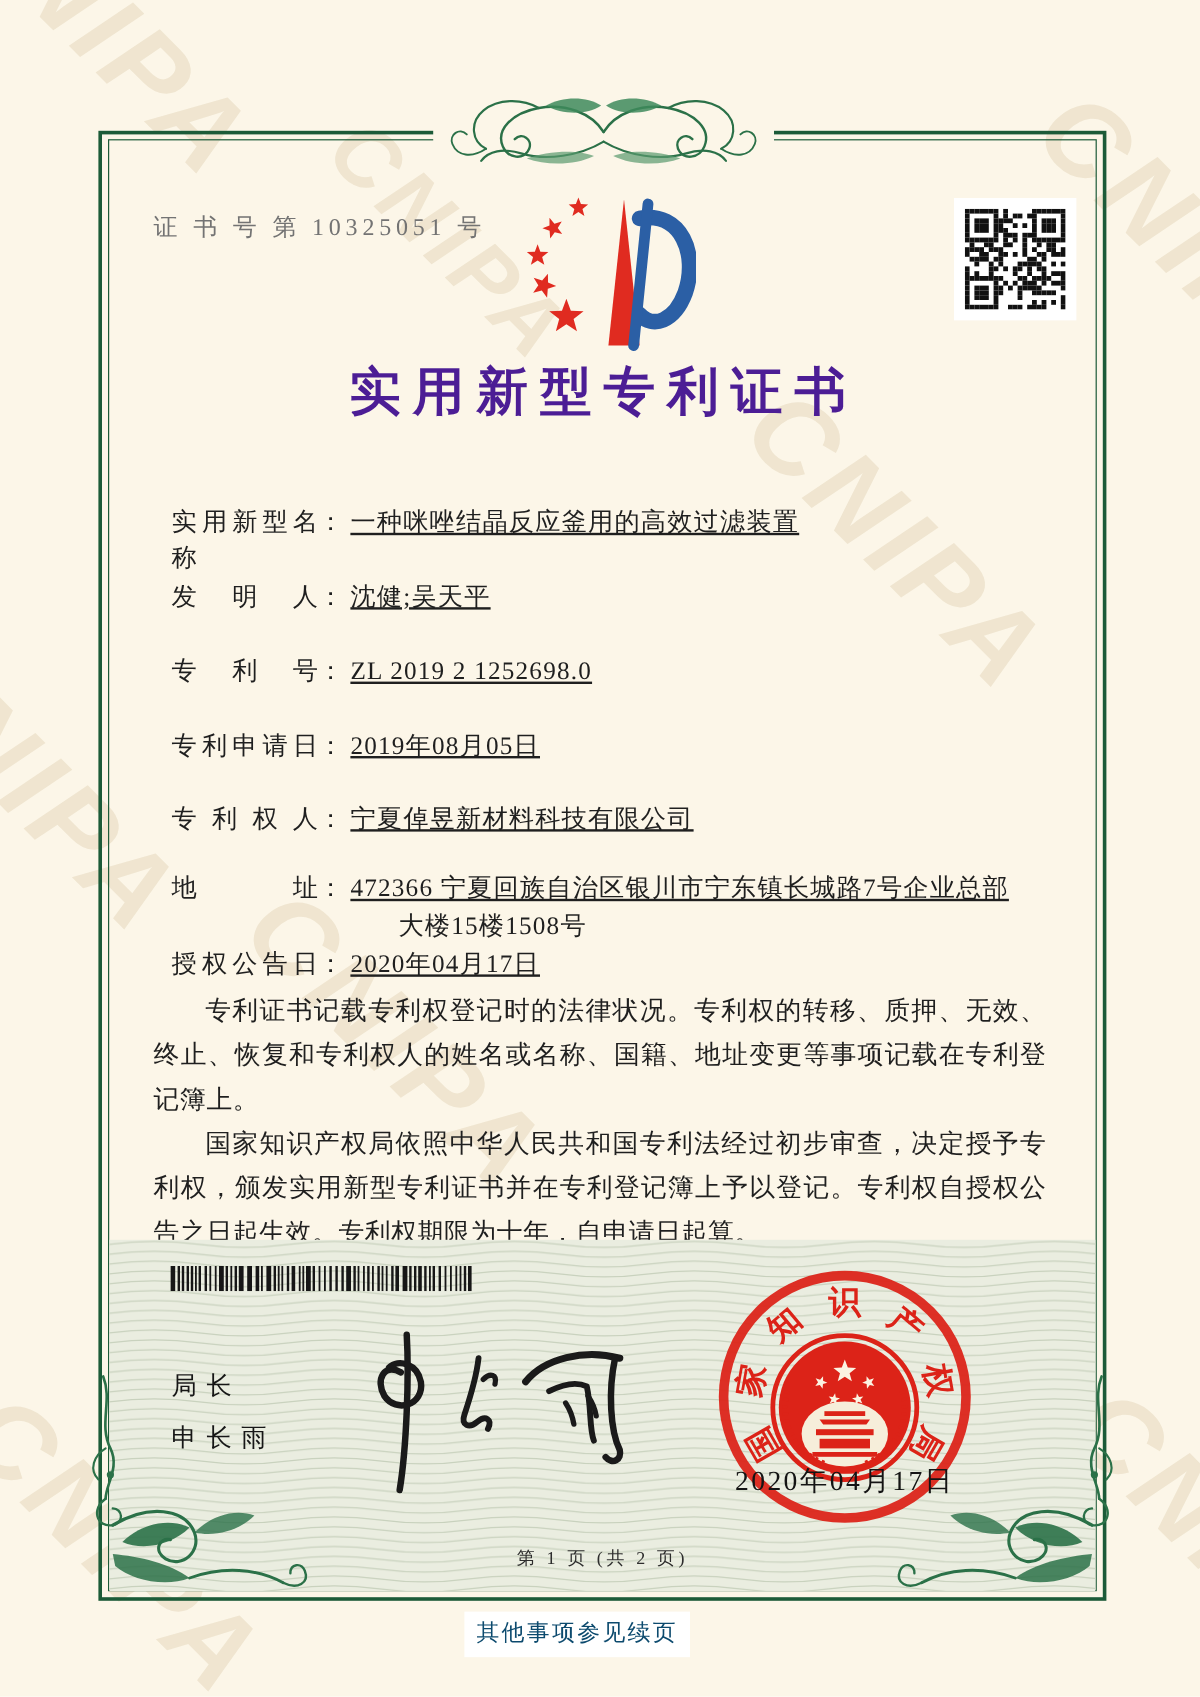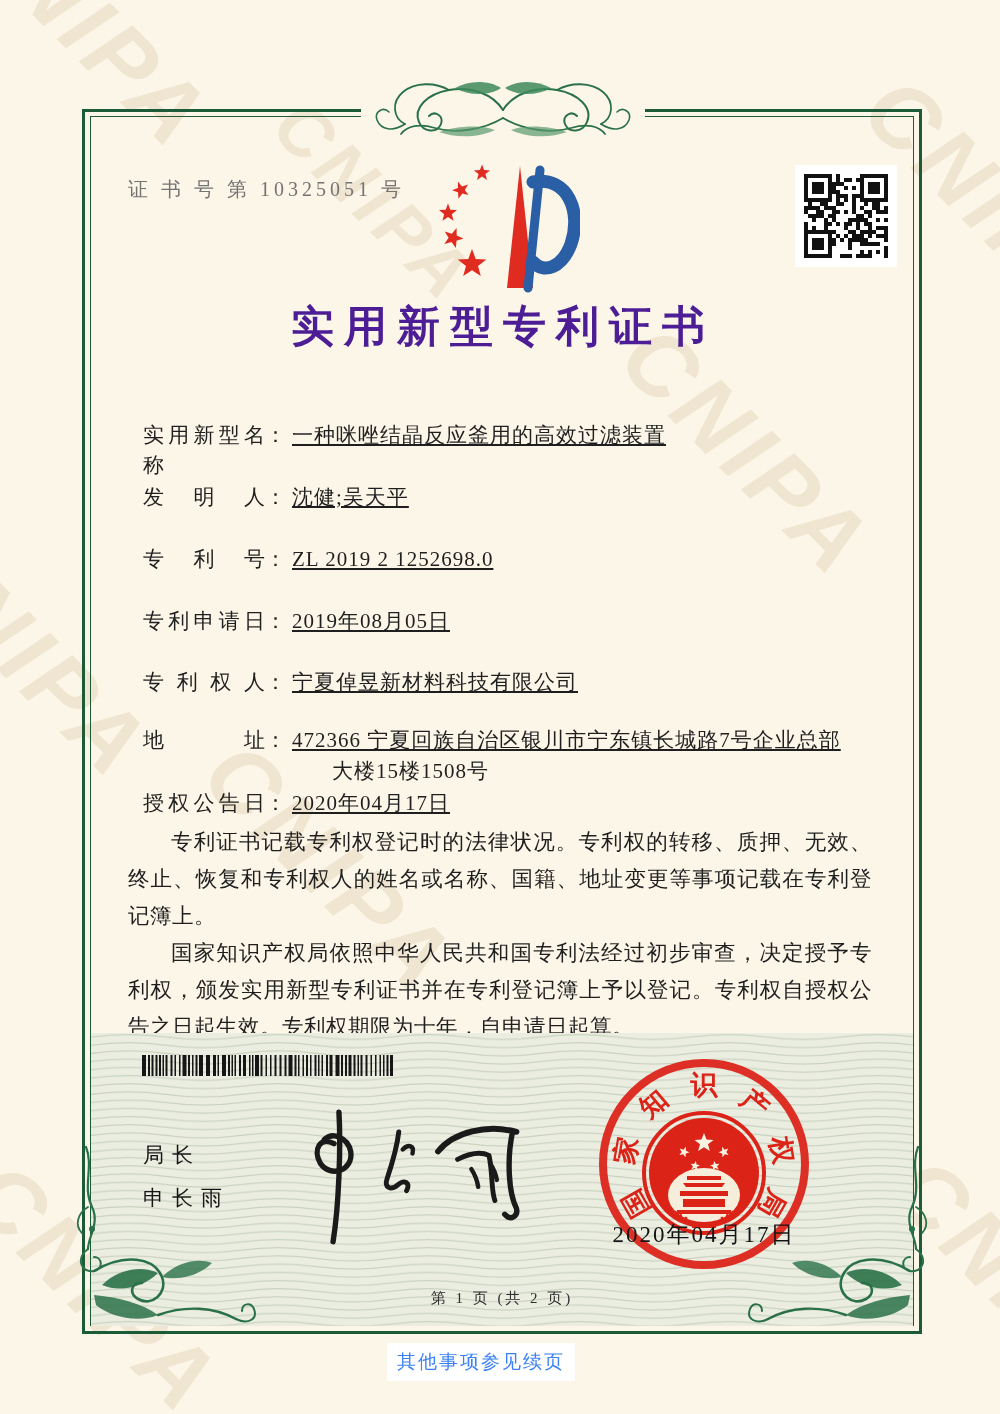--- a/index.html
+++ b/index.html
@@ -51,21 +51,21 @@
       font-family:"Liberation Serif","DejaVu Serif",serif;}
   .seal-emblem{position:absolute;left:35px;top:44px;}
   .seal-date{position:absolute;left:0;top:160px;width:210px;text-align:center;font-size:23px;
       letter-spacing:2px;color:#141414;}
   .pagefoot{position:absolute;left:0;top:256px;width:822px;text-align:center;font-size:15px;
       letter-spacing:3px;color:#2d2d2d;}
   .flourish-bl{position:absolute;left:-33px;top:112px;}
   .flourish-br{position:absolute;right:-33px;top:112px;transform:scaleX(-1);}
   
   .note{position:absolute;left:387px;top:1343px;width:188px;height:38px;background:#ffffff;z-index:3;
-      text-align:center;line-height:38px;font-size:19px;letter-spacing:2px;color:#3b82f6;}
+      text-align:center;line-height:38px;font-size:19px;letter-spacing:2px;color:#0c4a6e;}
 </style>
 </head>
 <body>
 
 <div class="page">
 
   <span class="wm" style="left:-70px;top:-30px;">CNIPA</span>
   <span class="wm small" style="left:250px;top:160px;">CNIPA</span>
   <span class="wm" style="left:835px;top:150px;">CNIPA</span>
   <span class="wm" style="left:592px;top:398px;">CNIPA</span>

